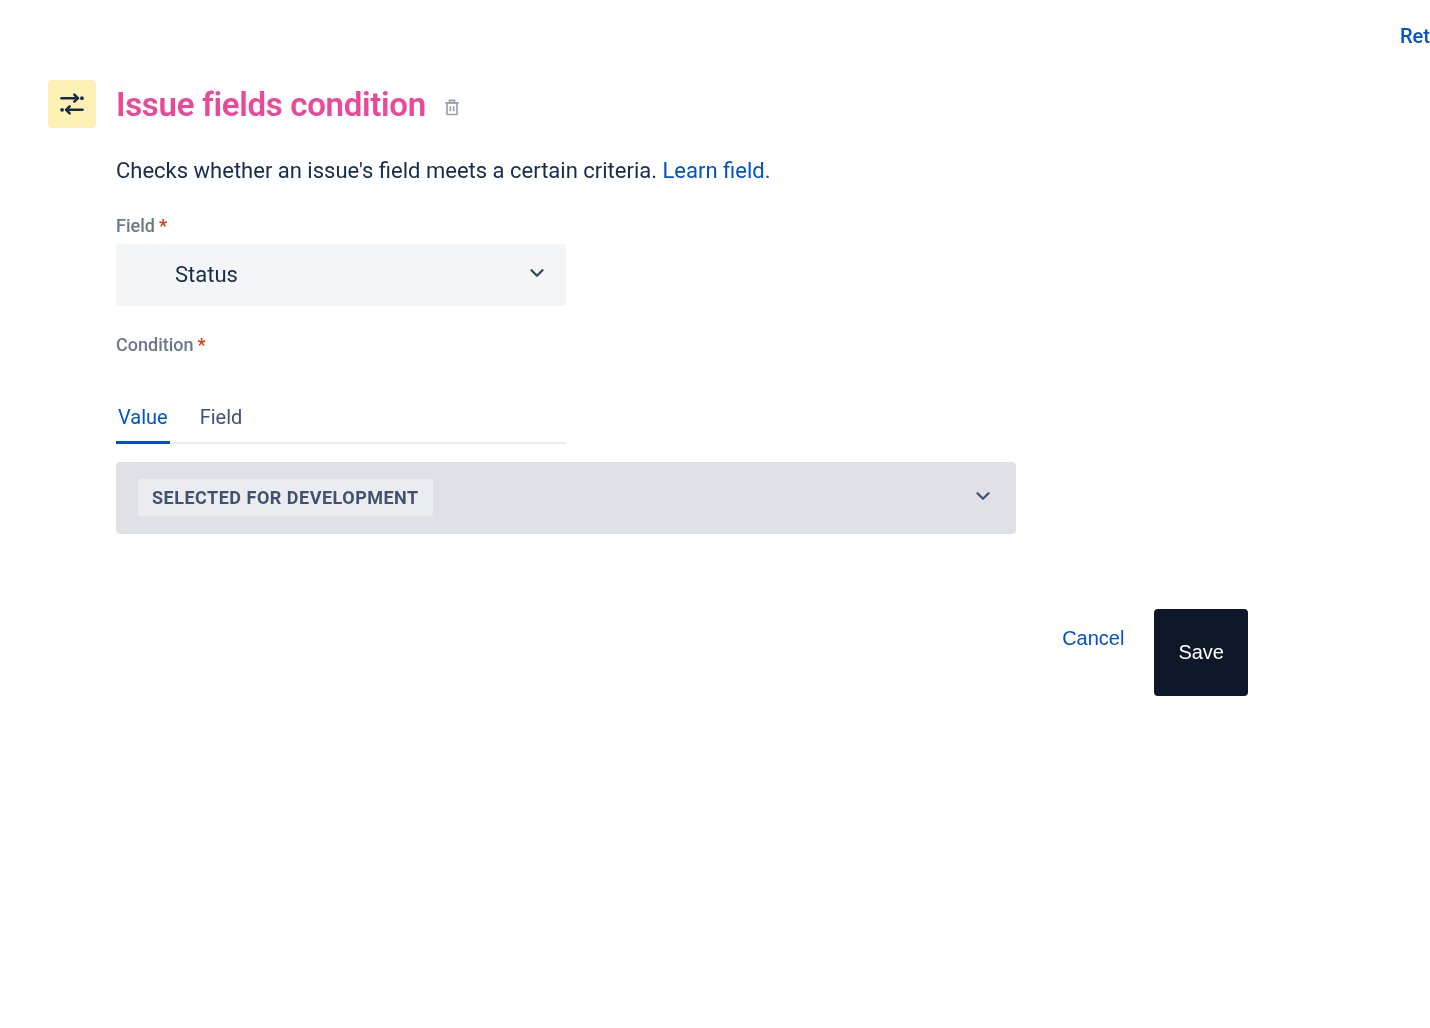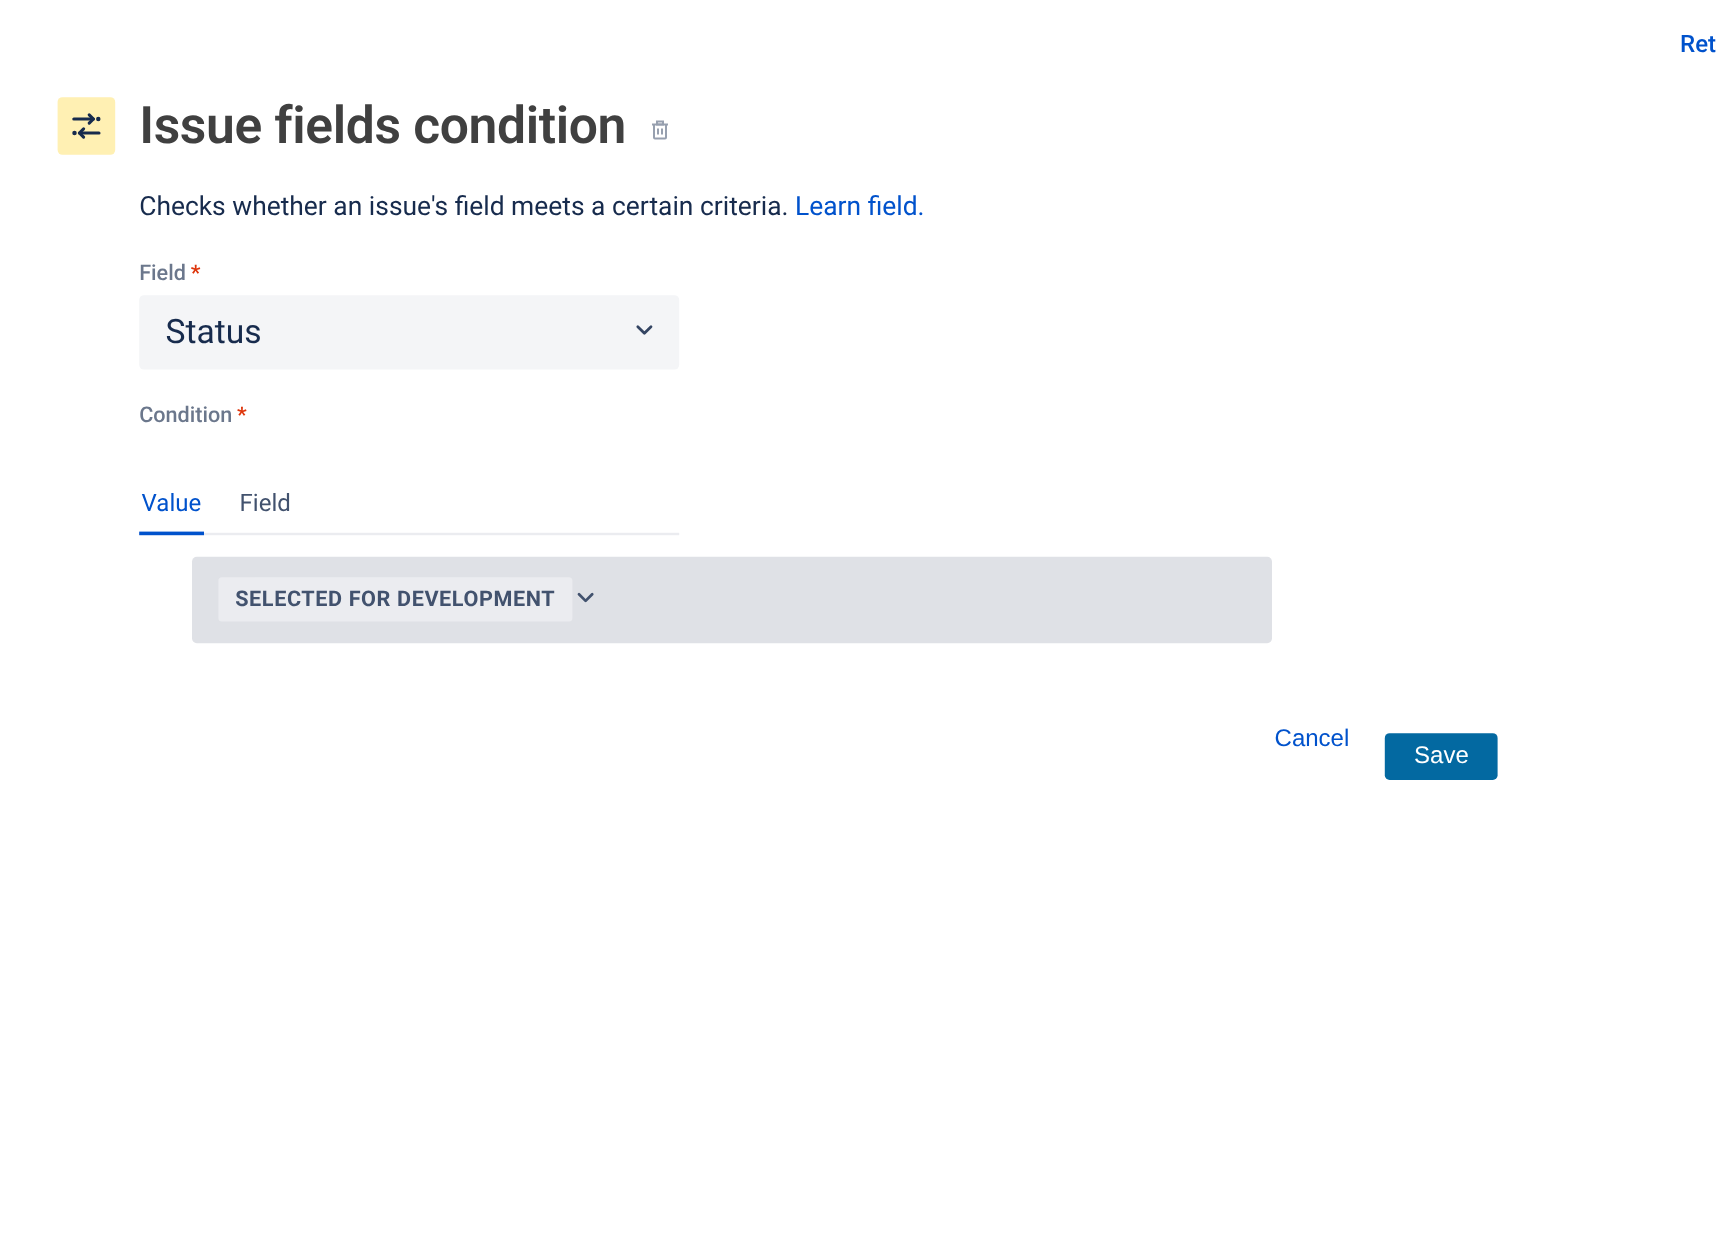--- a/index.html
+++ b/index.html
@@ -39,23 +39,23 @@
       display: flex;
       align-items: center;
       justify-content: center;
       flex-shrink: 0;
     }
     .icon-box svg {
       width: 28px;
       height: 28px;
     }
     .title {
-      font-size: 43px;
+      font-size: 33px;
       font-weight: 600;
-      color: #404040;
+      color: #ec4899;
       letter-spacing: -0.3px;
     }
     .trash-icon {
       margin-left: 8px;
       color: #97A0AF;
       display: inline-flex;
       align-items: center;
       vertical-align: middle;
       cursor: pointer;
     }
@@ -96,22 +96,23 @@
       background: #F4F5F7;
       border: none;
       border-radius: 4px;
       display: flex;
       align-items: center;
       justify-content: space-between;
       padding: 0 18px 0 22px;
       cursor: pointer;
     }
     .select-value {
-      font-size: 28px;
+      font-size: 22px;
       color: #172B4D;
+      margin-left: 37px;
     }
     .chevron {
       color: #344563;
     }
     .tabs {
       display: flex;
       margin-top: 40px;
       border-bottom: 2px solid #EBECF0;
       width: 450px;
     }
@@ -130,24 +131,23 @@
       border-bottom: 3px solid #0052CC;
     }
     .value-select {
       margin-top: 18px;
       width: 900px;
       height: 72px;
       background: #DFE1E6;
       border-radius: 4px;
       display: flex;
       align-items: center;
-      justify-content: flex-start;
+      justify-content: space-between;
       padding: 0 22px;
       cursor: pointer;
-      margin-left: 44px;
     }
     .value-chip {
       background: #EBECF0;
       padding: 8px 14px;
       border-radius: 3px;
       font-size: 18px;
       font-weight: 700;
       letter-spacing: 0.5px;
       color: #42526E;
     }
@@ -162,26 +162,26 @@
     .btn-cancel {
       background: transparent;
       border: none;
       color: #0052CC;
       font-size: 20px;
       font-weight: 500;
       cursor: pointer;
       padding: 12px 8px;
     }
     .btn-save {
-      background: #0369a1;
+      background: #0f172a;
       border: none;
       color: #ffffff;
       font-size: 20px;
       font-weight: 500;
-      padding: 8px 24px;
+      padding: 32px 24px;
       border-radius: 4px;
       cursor: pointer;
       margin-top: 27px;
     }
   </style>
 </head>
 <body>
 
 <div class="top-right-link">Ret</div>
 

